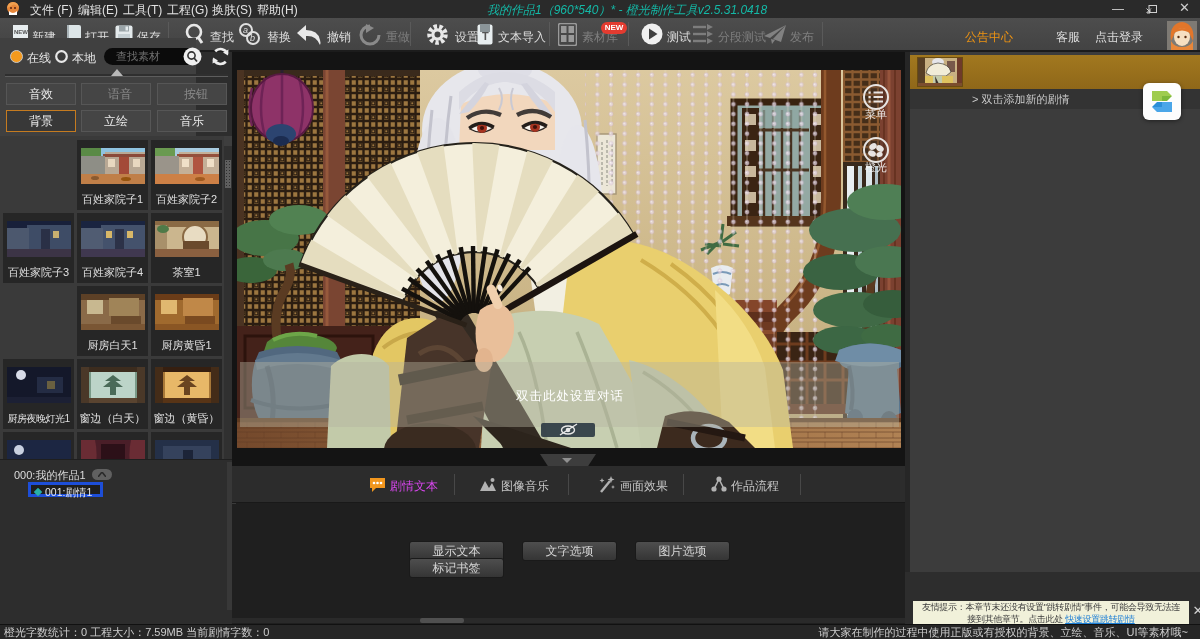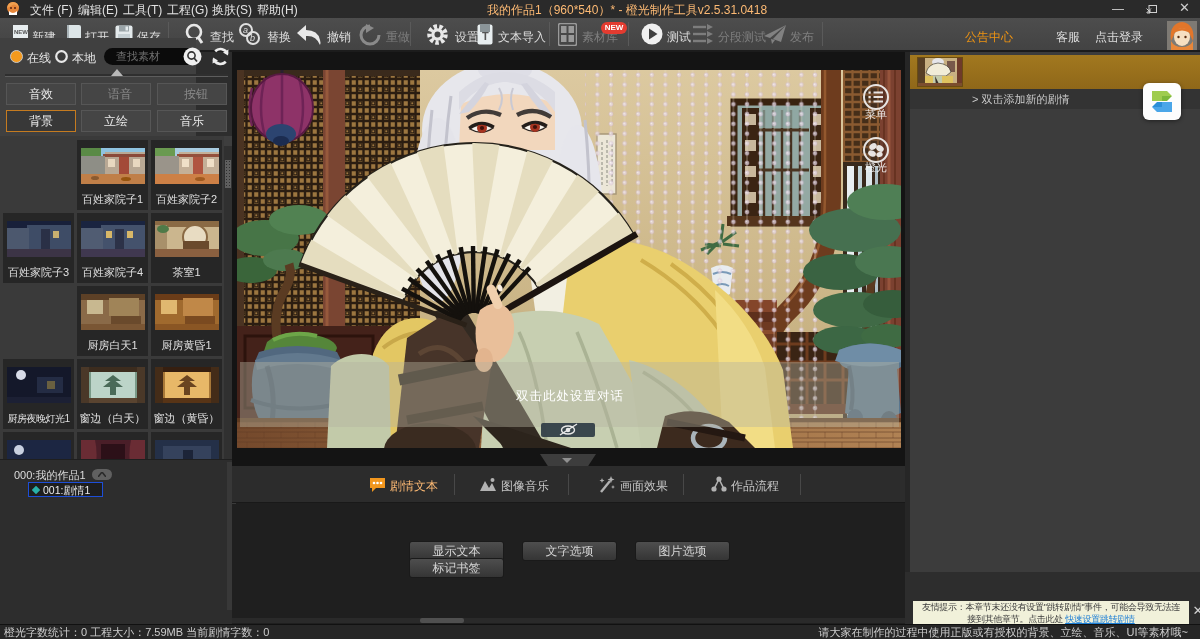--- a/index.html
+++ b/index.html
@@ -2,21 +2,21 @@
 <html><head>
 <meta charset="utf-8">
 <style>
 *{margin:0;padding:0;box-sizing:border-box;}
 html,body{width:1200px;height:639px;overflow:hidden;background:#2d2d2d;font-family:"Liberation Sans",sans-serif;}
 #win{position:absolute;left:0;top:0;width:1200px;height:639px;background:#2d2d2d;}
 .abs{position:absolute;}
 
 #menubar{position:absolute;left:0;top:0;width:1200px;height:18px;background:#2a2a2a;color:#e2e2e2;font-size:12px;}
 #menubar span.m{position:absolute;top:2px;}
-#title{position:absolute;left:487px;top:2px;color:#fdba74;font-size:12px;}
+#title{position:absolute;left:487px;top:2px;color:#14b8a6;font-size:12px;font-style:italic;}
 
 #toolbar{position:absolute;left:0;top:18px;width:1200px;height:34px;background:linear-gradient(#4d4d4d,#434343);border-bottom:2px solid #1c1c1c;}
 .tbtxt{position:absolute;top:11px;font-size:12px;color:#dedede;}
 .tbtxt.dis{color:#7e7e7e;}
 .tbdiv{position:absolute;top:4px;width:1px;height:24px;background:#2e2e2e;border-right:1px solid #5a5a5a;}
 
 #leftpanel{position:absolute;left:0;top:38px;width:196px;height:572px;background:#404040;}
 #lctrl{position:absolute;left:0;top:0;width:232px;height:98px;}
 .radiolbl{position:absolute;top:64px;font-size:12px;color:#e8e8e8;}
 #searchpill{position:absolute;left:104px;top:10px;width:97px;height:17px;background:#0b0b0b;border-radius:9px;color:#6f6f6f;font-size:11px;line-height:17px;padding-left:12px;}
@@ -387,21 +387,21 @@
 
       <div class="abs" style="left:224px;top:0;width:8px;height:323px;background:#303030"></div>
       <div class="abs" style="left:224px;top:0;width:8px;height:10px;background:#3e3e3e"></div>
       <div class="abs" style="left:225px;top:24px;width:6px;height:28px;background:#5e5e5e;background-image:radial-gradient(circle,#2e2e2e 1px,transparent 1px);background-size:3px 3px"></div>
     </div>
     <div id="treepanel">
       <span class="abs" style="left:14px;top:8px;font-size:11px;color:#dcdcdc">000:我的作品1</span>
       <div class="abs" style="left:92px;top:9px;width:20px;height:11px;background:#606060;border-radius:6px;text-align:center"><svg width="8" height="5" viewBox="0 0 8 5" style="vertical-align:top;margin-top:3px">
             <path d="M0,5 L4,0 L8,5" fill="none" stroke="#2a2a2a" stroke-width="1.6"></path>
           </svg></div>
-      <div class="abs" style="left:28px;top:22px;width:75px;height:15px;border:1px solid #1d4ed8;background:#1e1e1e">
+      <div class="abs" style="left:28px;top:22px;width:75px;height:15px;border:3px solid #1d4ed8;background:#1e1e1e">
         <svg class="abs" style="left:3px;top:3px" width="8" height="8" viewBox="0 0 8 8">
             <rect x="1" y="1" width="6" height="6" fill="#28b0a8" transform="rotate(45 4 4)"></rect>
           </svg>
         <span class="abs" style="left:14px;top:1px;font-size:10.5px;color:#ececec">001:剧情1</span>
       </div>
       <div class="abs" style="left:227px;top:2px;width:5px;height:148px;background:#383838"></div>
     </div>
   </div>
 
   <div id="center">
@@ -694,21 +694,21 @@
         <div id="collapsetab"></div>
       </div>
     <div id="tabbar">
 
       <svg class="abs" style="left:137px;top:11px" width="17" height="15" viewBox="0 0 17 15">
           <path d="M1,1 h15 v10 h-9 l-4,4 v-4 h-2 z" fill="#f2971e" rx="2"></path>
           <circle cx="5" cy="6" r="1.3" fill="#fff"></circle>
           <circle cx="8.5" cy="6" r="1.3" fill="#fff"></circle>
           <circle cx="12" cy="6" r="1.3" fill="#fff"></circle>
         </svg>
-      <span class="tabtxt" style="left:158px;color:#fdba74">剧情文本</span>
+      <span class="tabtxt" style="left:158px;color:#d946ef">剧情文本</span>
       <div class="tabdiv" style="left:222px"></div>
       <svg class="abs" style="left:247px;top:11px" width="18" height="15" viewBox="0 0 18 15">
           <path d="M1,14 L6,4 L10,11 L13,6 L17,14 Z" fill="#b2b2b2"></path>
           <circle cx="13.5" cy="3" r="2" fill="#b2b2b2"></circle>
         </svg>
       <span class="tabtxt" style="left:269px">图像音乐</span>
       <div class="tabdiv" style="left:336px"></div>
       <svg class="abs" style="left:365px;top:10px" width="18" height="17" viewBox="0 0 18 17">
           <line x1="4" y1="16" x2="13" y2="5" stroke="#b2b2b2" stroke-width="2.4"></line>
           <path d="M14,0 l1,2.5 l2.5,1 l-2.5,1 l-1,2.5 l-1,-2.5 l-2.5,-1 l2.5,-1 z" fill="#b2b2b2"></path>

